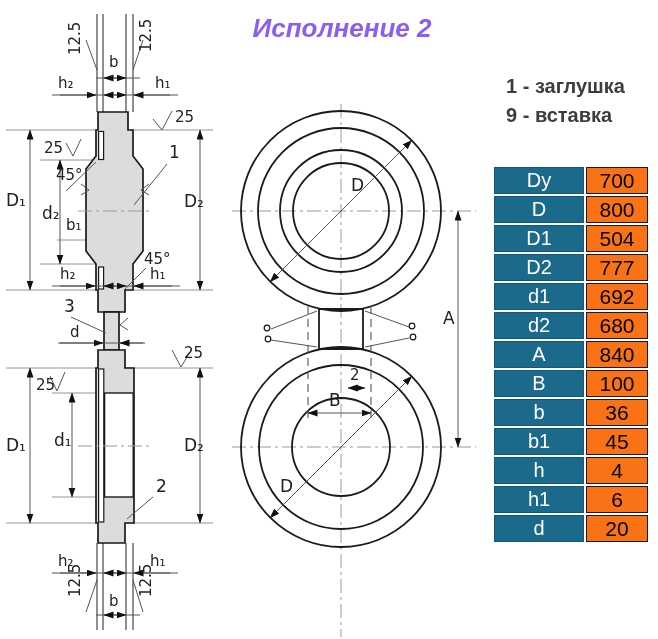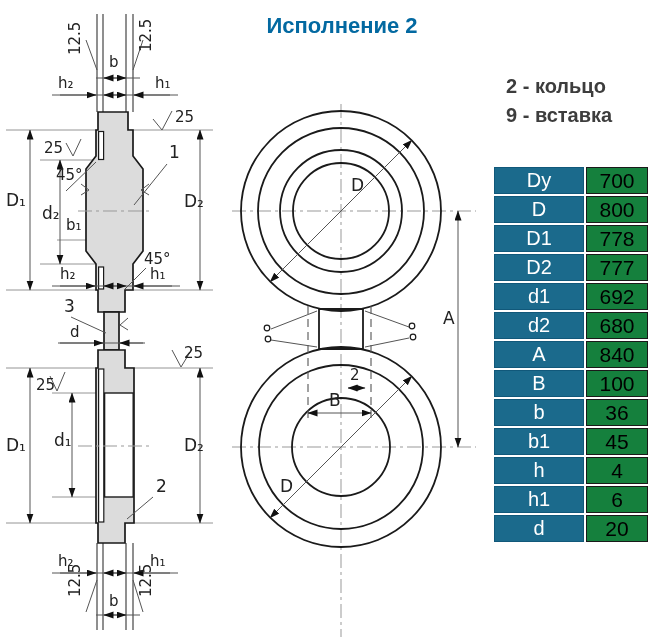--- a/index.html
+++ b/index.html
@@ -1,62 +1,62 @@
 <!DOCTYPE html>
 <html><head>
 <meta charset="utf-8">
 <style>
   html,body{margin:0;padding:0;background:#fff;}
   #canvas{position:relative;width:658px;height:639px;background:#fff;overflow:hidden;
           font-family:"Liberation Sans",sans-serif;}
   .title{position:absolute;left:182px;top:13px;width:320px;text-align:center;
-         font-size:22px;font-weight:bold;color:#0369a1;}
+         font-size:26px;font-weight:bold;color:#8b5cf6;font-style:italic;}
   .legend{position:absolute;left:506px;top:72px;font-size:20px;font-weight:bold;
           color:#3d3d3d;line-height:29px;white-space:nowrap;}
   table.tbl{position:absolute;left:492px;top:165px;border-collapse:separate;border-spacing:2px;}
   table.tbl td{height:25px;vertical-align:middle;text-align:center;padding:0;}
   td.p{width:88px;background:#1b6a8c;color:#fff;font-size:20px;border:1px solid #11587a;}
-  td.v{width:60px;background:#15803d;color:#000;font-size:21px;border:1px solid #1a1a1a;}
+  td.v{width:60px;background:#f97316;color:#000;font-size:21px;border:1px solid #1a1a1a;}
   svg{position:absolute;left:0;top:0;}
   .ext{stroke:#888;stroke-width:0.9;fill:none;}
   .dim{stroke:#555;stroke-width:1;fill:none;}
   .thick{stroke:#1a1a1a;stroke-width:1.8;fill:none;}
   .thin{stroke:#333;stroke-width:1.1;fill:none;}
   .part{fill:#dcdcdc;stroke:#1a1a1a;stroke-width:1.7;}
   .wht{fill:#fff;stroke:#1a1a1a;stroke-width:1.2;}
   .cl{stroke:#999;stroke-width:1;stroke-dasharray:14 4 3 4;fill:none;}
   .hid{stroke:#555;stroke-width:1.1;stroke-dasharray:8 5;fill:none;}
   text.t{font-family:"DejaVu Sans",sans-serif;font-size:15px;fill:#222;}
   text.t2{font-family:"DejaVu Sans",sans-serif;font-size:17px;fill:#222;}
 </style>
 </head>
 <body>
 
 <div id="canvas">
 
   <div class="title">Исполнение 2</div>
 
   <div class="legend">
-    <div>2 - кольцо</div>
+    <div>1 - заглушка</div>
     <div>9 - вставка</div>
   </div>
 
   <table class="tbl">
     <tbody>
         <tr>
           <td class="p">Dy</td>
           <td class="v">700</td>
         </tr>
     <tr>
           <td class="p">D</td>
           <td class="v">800</td>
         </tr>
     <tr>
           <td class="p">D1</td>
-          <td class="v">778</td>
+          <td class="v">504</td>
         </tr>
     <tr>
           <td class="p">D2</td>
           <td class="v">777</td>
         </tr>
     <tr>
           <td class="p">d1</td>
           <td class="v">692</td>
         </tr>
     <tr>

